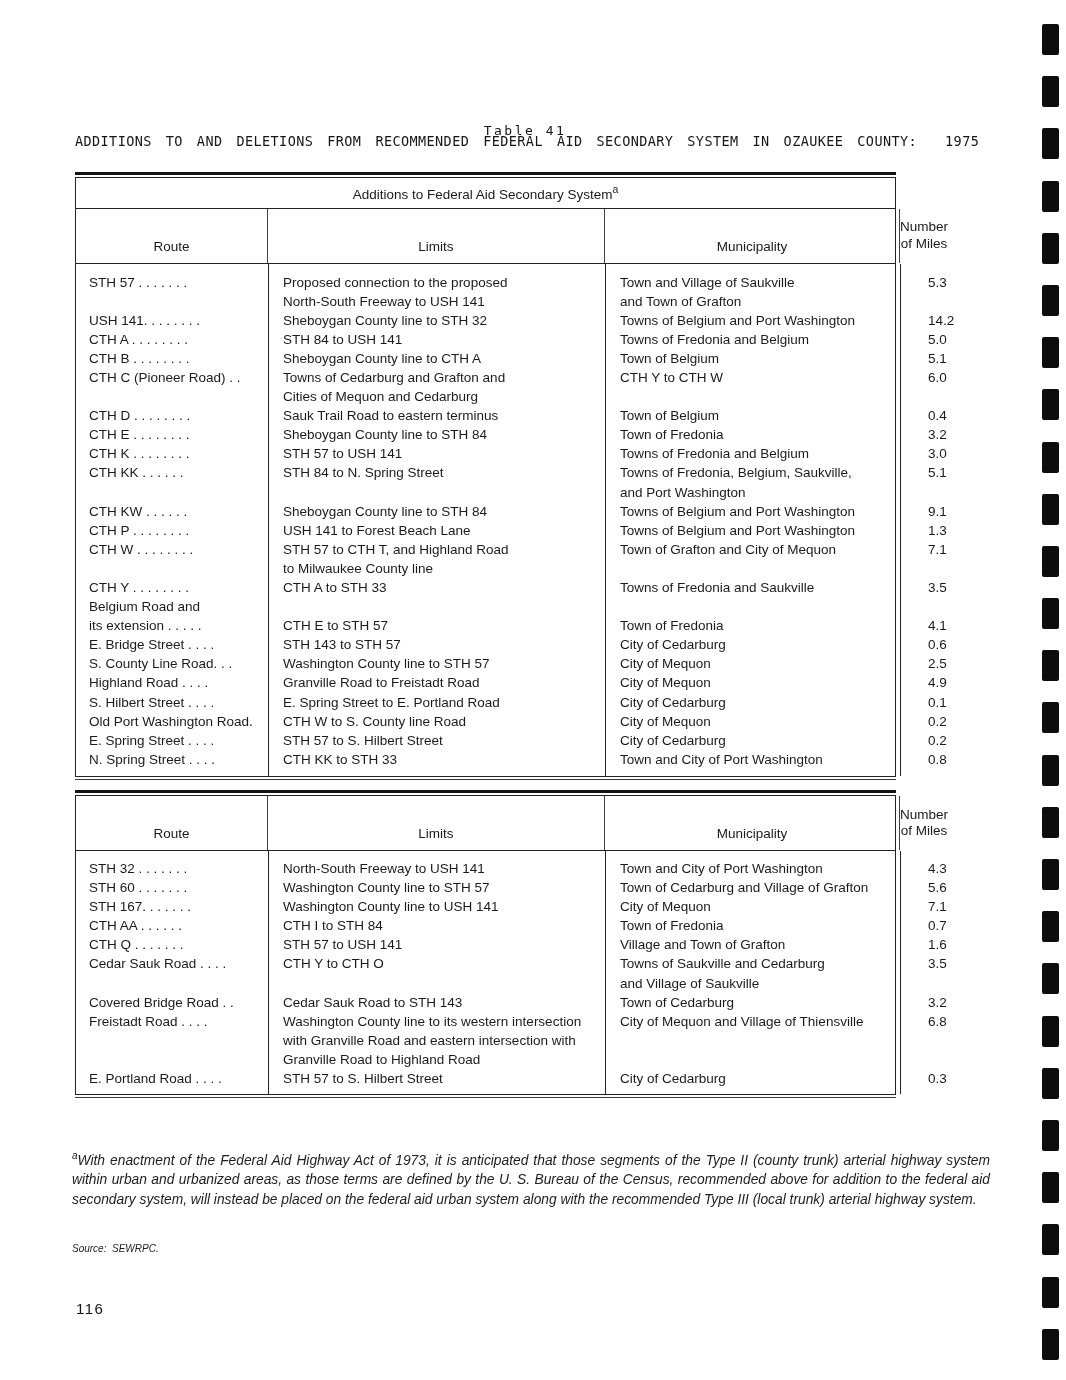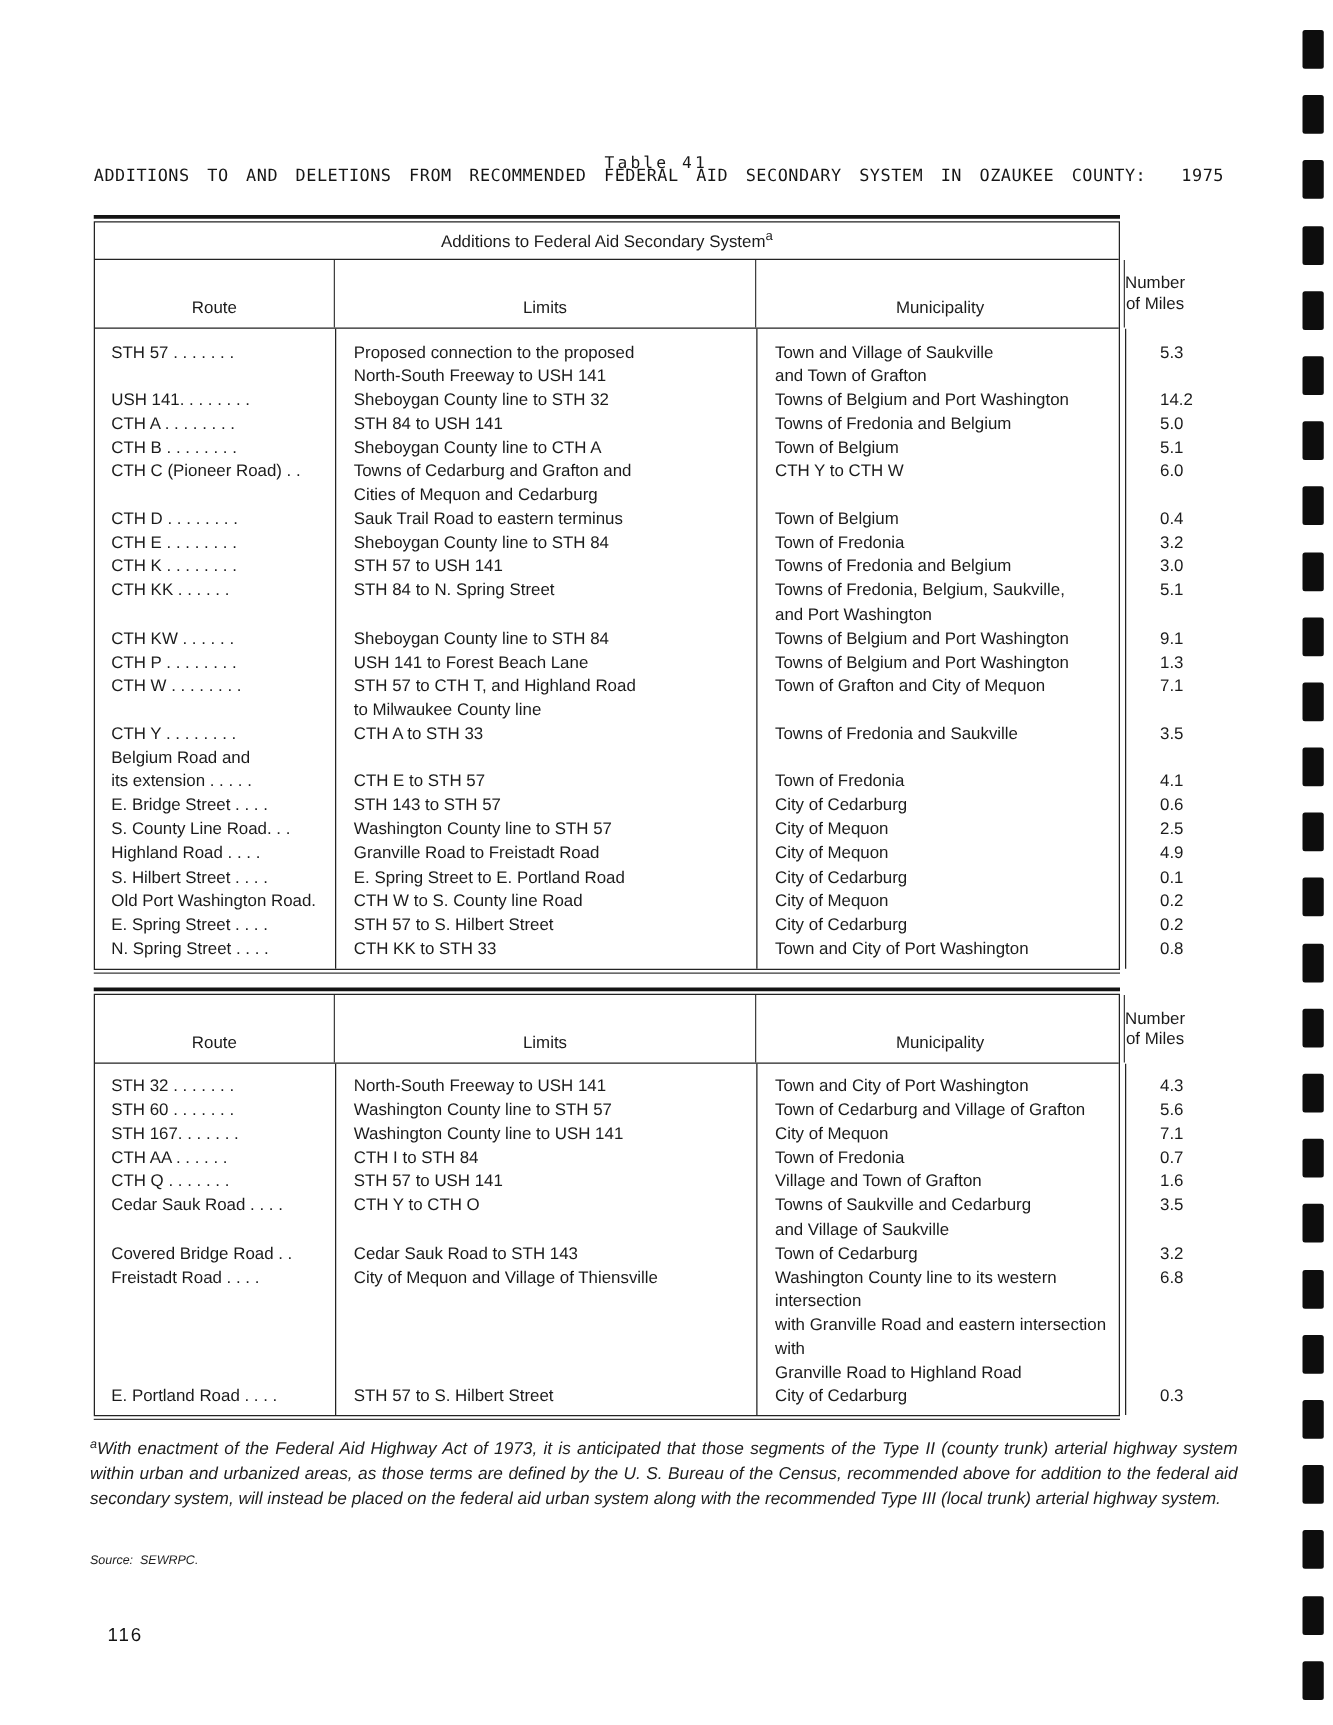--- a/index.html
+++ b/index.html
@@ -66,21 +66,21 @@
     position:absolute;left:72px;top:1146px;width:918px;
     font-style:italic;font-size:13.8px;line-height:19.8px;
     text-align:justify;color:#1d1d1d;
   }
   .footnote sup{font-size:10px;font-style:italic;}
   .source-line{
     position:absolute;left:72px;top:1243px;
     font-style:italic;font-size:10px;color:#1d1d1d;white-space:pre;
   }
   .page-number{
-    position:absolute;left:86px;top:1300px;
+    position:absolute;left:76px;top:1300px;
     font-size:15px;letter-spacing:1.5px;font-weight:500;color:#141414;
   }
 </style>
 </head>
 <body>
 
 <div class="binding-col" id="binding-col">
     <div class="binding-mark"></div>
     <div class="binding-mark"></div>
     <div class="binding-mark"></div>
@@ -347,24 +347,24 @@
 
         <div class="entry">
           <div class="cell route">Covered Bridge Road . .</div>
           <div class="cell limits">Cedar Sauk Road to STH 143</div>
           <div class="cell muni">Town of Cedarburg</div>
           <div class="cell miles">3.2</div>
         </div>
 
         <div class="entry">
           <div class="cell route">Freistadt Road . . . .</div>
-          <div class="cell muni">City of Mequon and Village of Thiensville</div>
           <div class="cell limits">Washington County line to its western intersection
 with Granville Road and eastern intersection with
 Granville Road to Highland Road</div>
+          <div class="cell muni">City of Mequon and Village of Thiensville</div>
           <div class="cell miles">6.8</div>
         </div>
 
         <div class="entry">
           <div class="cell route">E. Portland Road . . . .</div>
           <div class="cell limits">STH 57 to S. Hilbert Street</div>
           <div class="cell muni">City of Cedarburg</div>
           <div class="cell miles">0.3</div>
         </div>
       </div>

